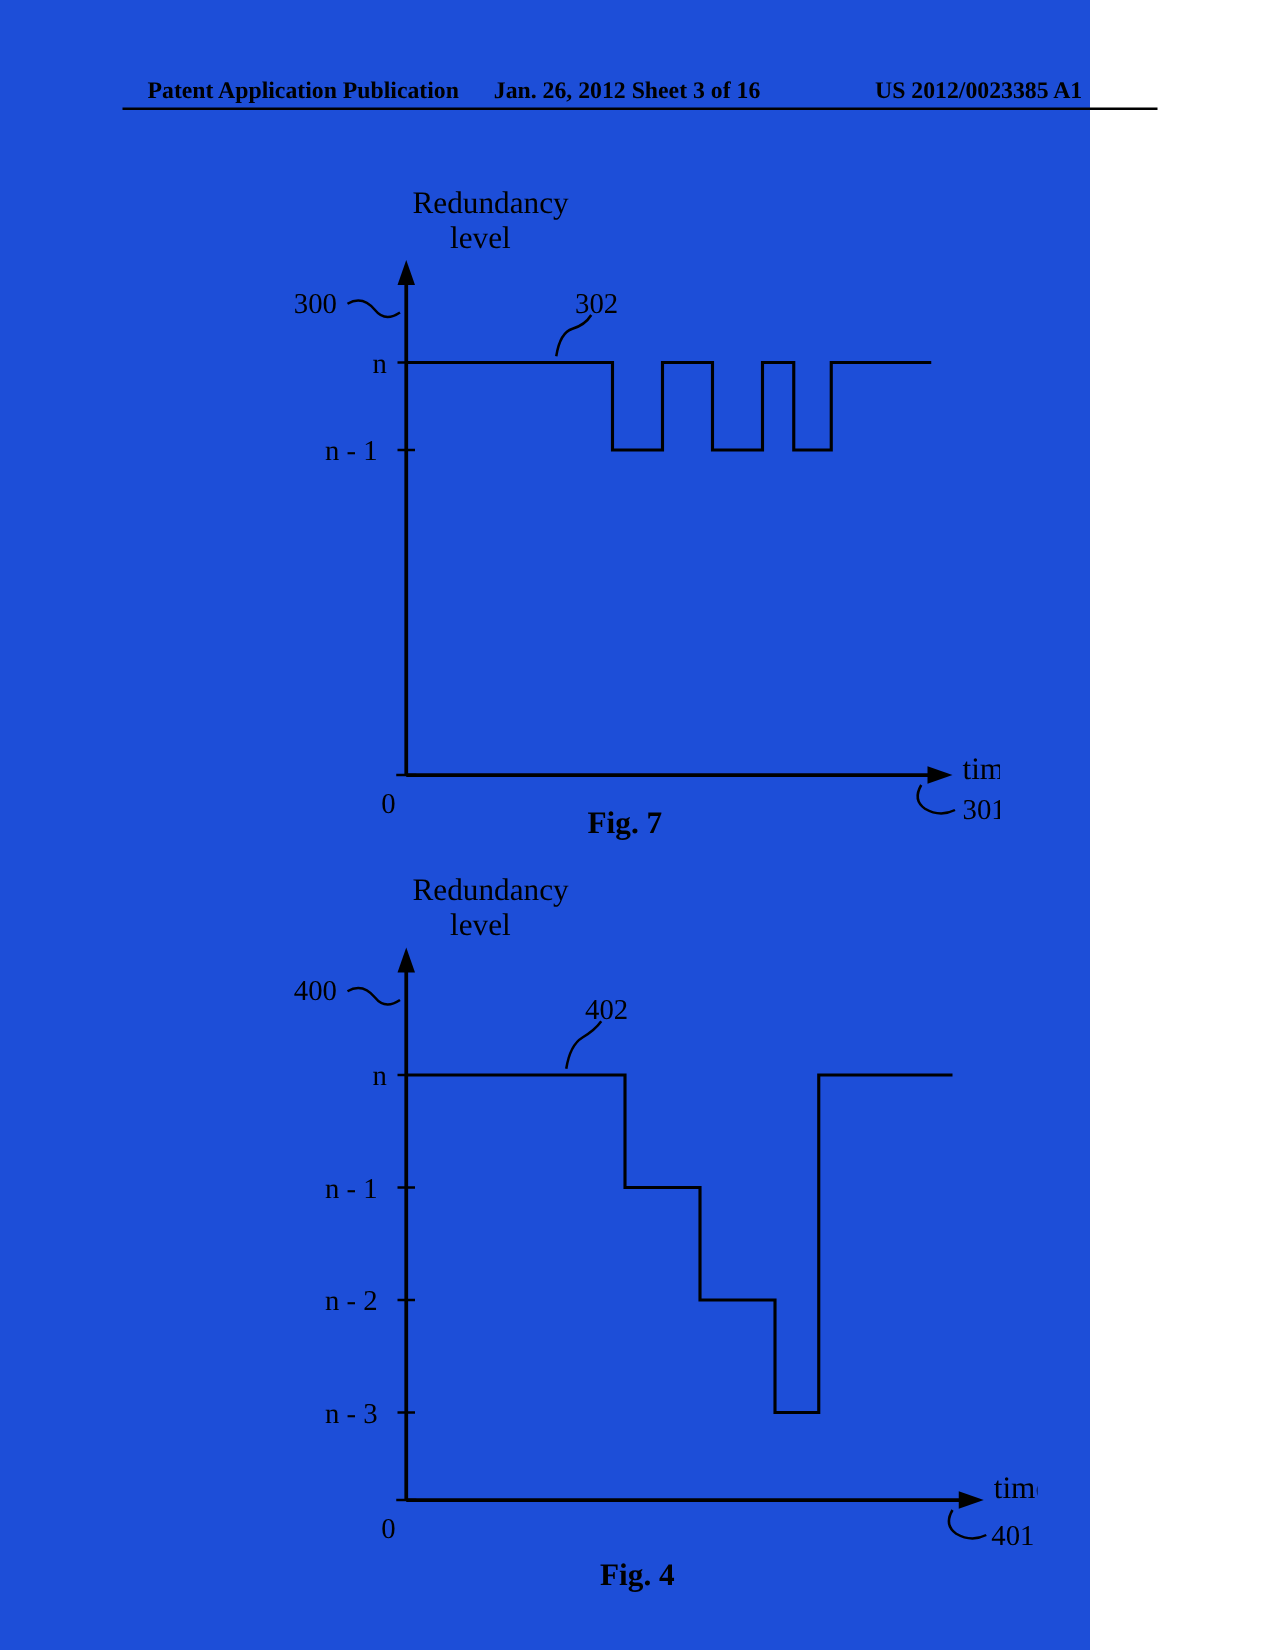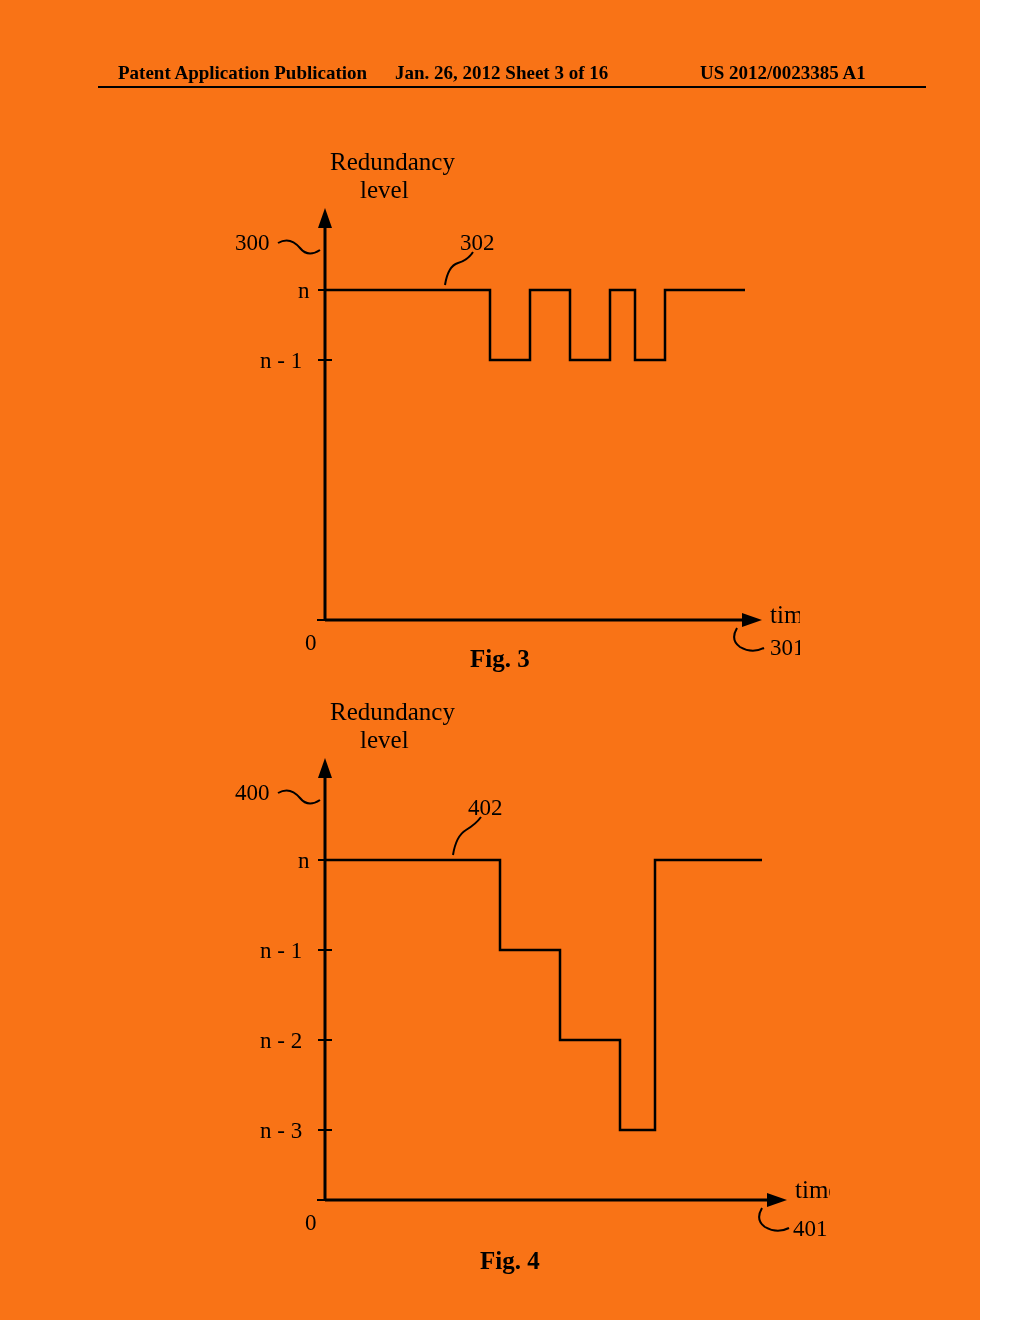--- a/index.html
+++ b/index.html
@@ -3,24 +3,24 @@
 <meta charset="utf-8">
 <style>
   body {
     margin: 0;
     padding: 0;
     font-family: "Times New Roman", Times, serif;
     background: #fff;
     width: 1024px;
   }
   .page {
-    width: 980px;
+    width: 872px;
     height: 1320px;
     position: relative;
-    background: #f97316;
+    background: #1d4ed8;
   }
   .hdr {
     position: absolute;
     top: 62px;
     width: 1024px;
     font-size: 19px;
     font-weight: 600;
   }
   .hdr-left { left: 118px; }
   .hdr-mid  { left: 395px; }
@@ -74,21 +74,21 @@
       <path d="M 135 140 L 300 140 L 300 210 L 340 210 L 340 140 L 380 140 L 380 210 L 420 210 L 420 140 L 445 140 L 445 210 L 475 210 L 475 140 L 555 140" fill="none" stroke="#000" stroke-width="2.5"></path>
 
       <text x="270" y="100" class="ref-label">302</text>
       <path d="M 255 135 Q 258 116 268 113 Q 278 110 283 102" fill="none" stroke="#000" stroke-width="2"></path>
 
       <text x="580" y="473" class="axis-label">time</text>
 
       <path d="M 547 478 Q 540 490 550 497 Q 562 504 574 498" fill="none" stroke="#000" stroke-width="2"></path>
       <text x="580" y="505" class="ref-label">301</text>
     </svg>
-    <div class="cap" style="left:280px; top:495px;">Fig. 3</div>
+    <div class="cap" style="left:280px; top:495px;">Fig. 7</div>
   </div>
 
   <div class="figwrap fig4">
     <svg width="640" height="570" viewBox="0 0 640 570">
 
       <text x="140" y="20" class="axis-label">Redundancy</text>
       <text x="170" y="48" class="axis-label">level</text>
 
       <text x="45" y="100" class="ref-label">400</text>
       <path d="M 88 93 Q 100 86 110 98 Q 118 108 130 100" fill="none" stroke="#000" stroke-width="2"></path>

